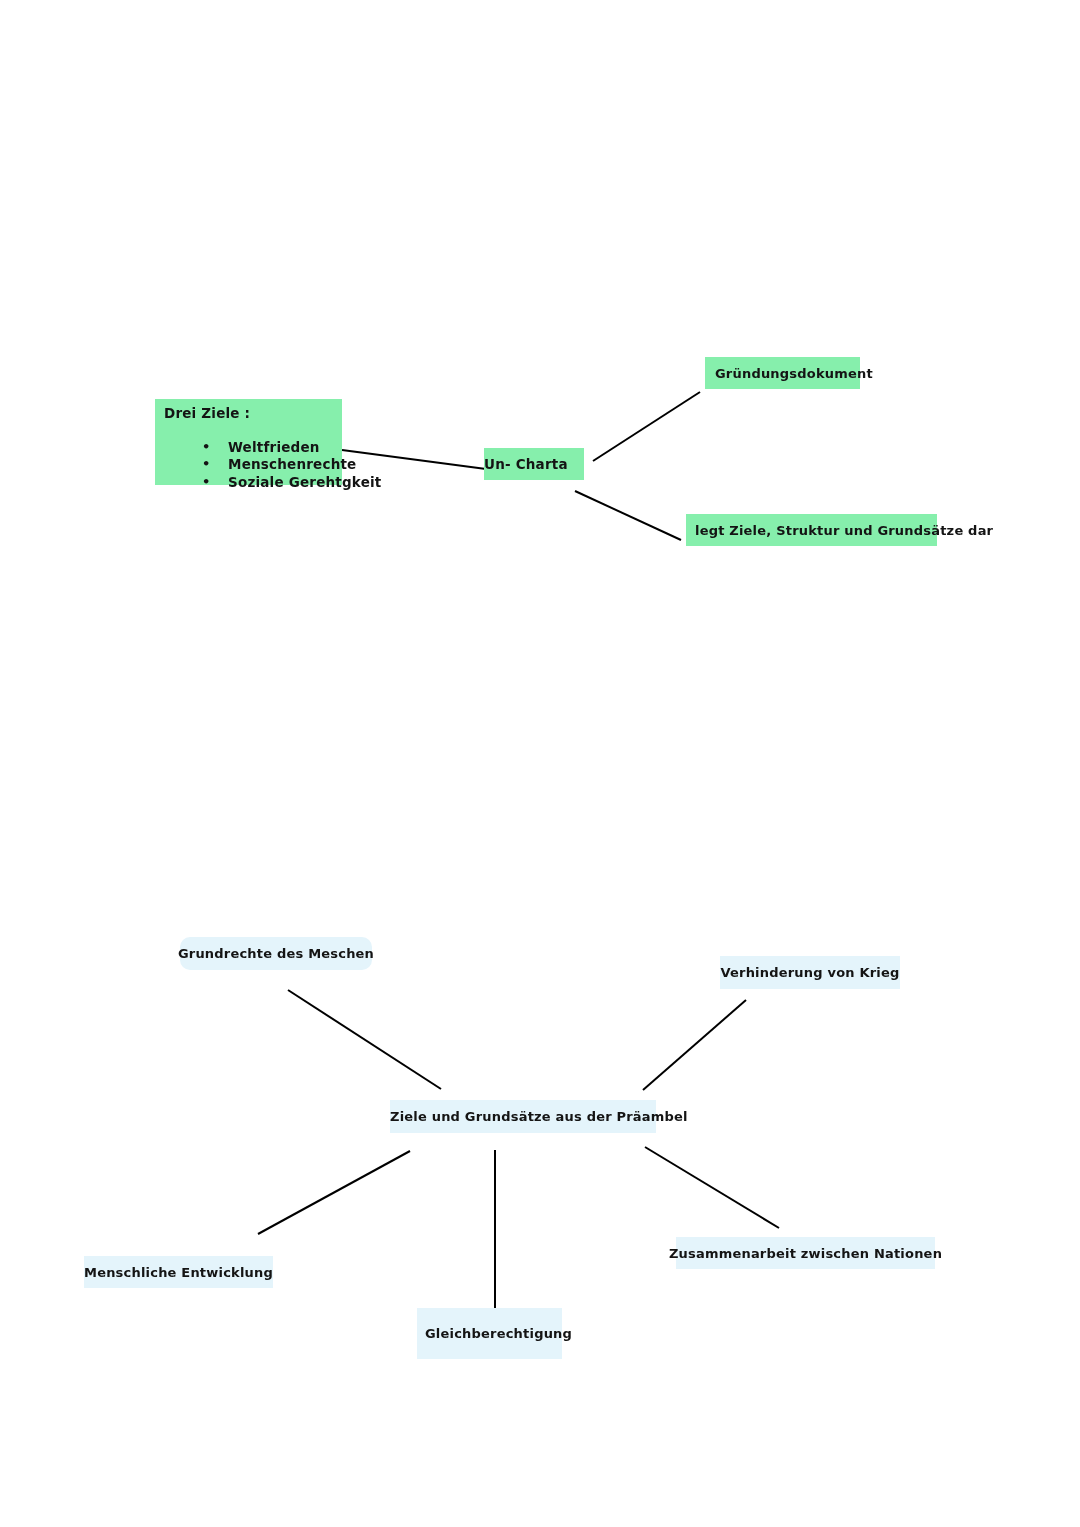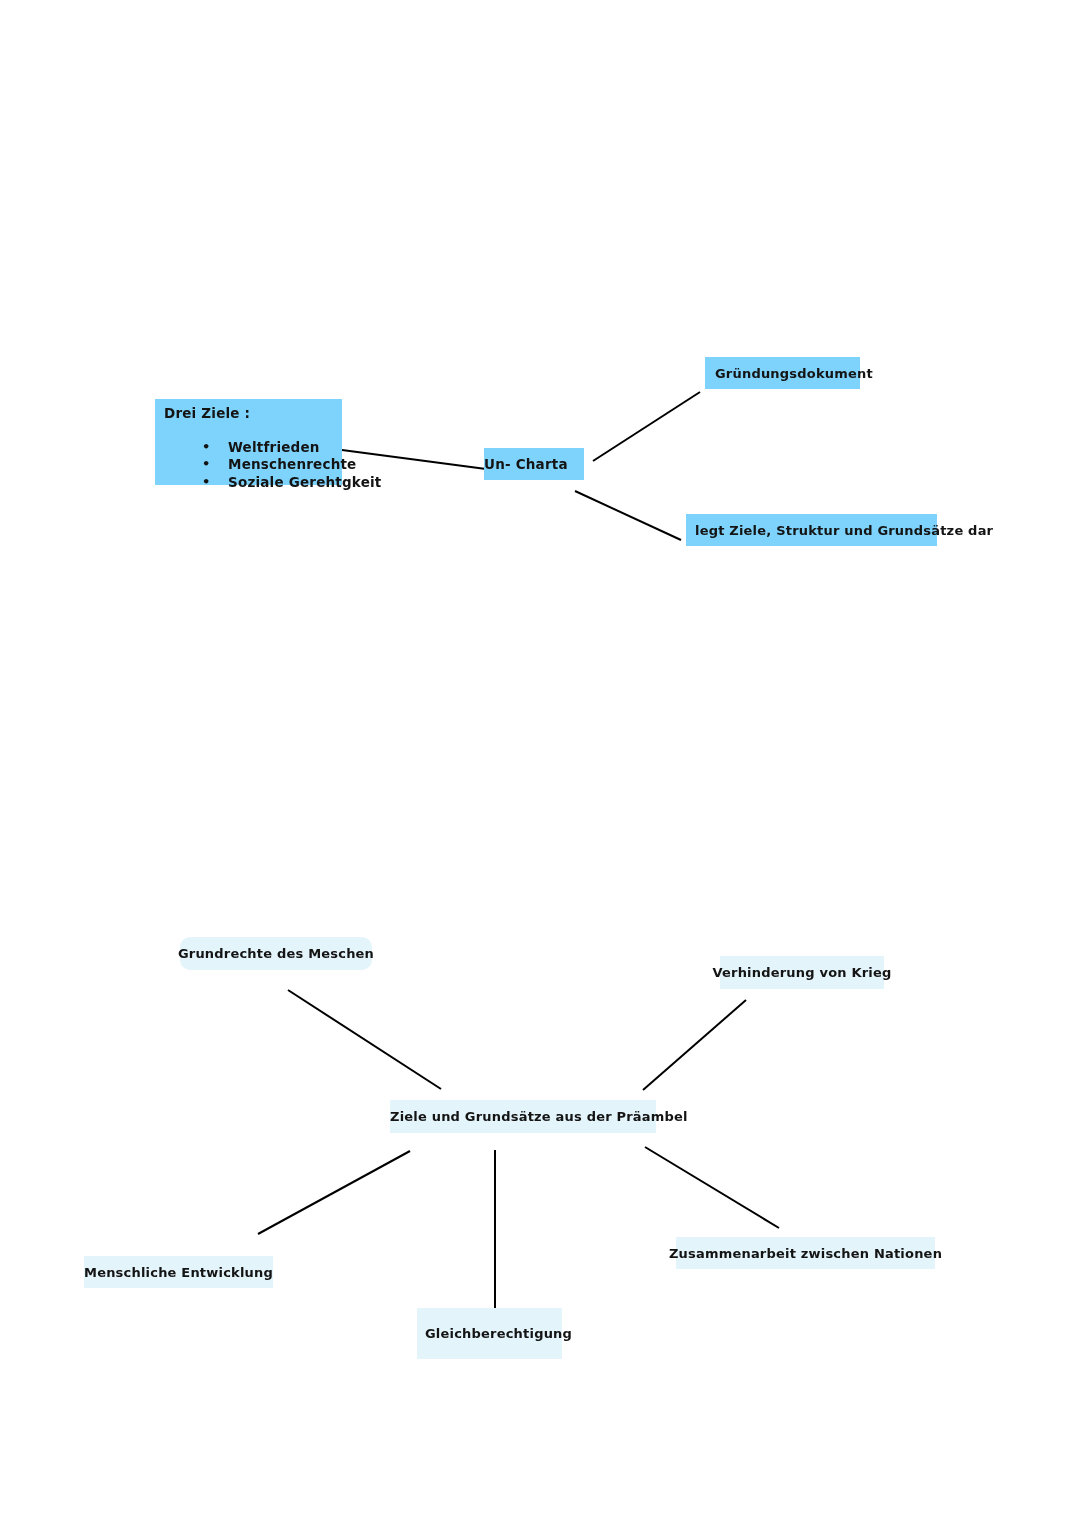--- a/index.html
+++ b/index.html
@@ -37,21 +37,21 @@
     display: flex;
     align-items: center;
     color: #141414;
     font-weight: 700;
     letter-spacing: 0.2px;
     white-space: nowrap;
   }
 
   
   .green {
-    background: #7dd3fc;
+    background: #86efac;
   }
   
   .blue {
     background: #e4f4fb;
   }
 
   .n-drei {
     left: 155px;  top: 399px;
     width: 187px; height: 86px;
     display: block;
@@ -109,21 +109,21 @@
   }
   .n-grundrechte {
     left: 180px; top: 937px;
     width: 192px; height: 33px;
     justify-content: center;
     font-size: 13px;
     border-radius: 10px;
   }
   .n-verhinderung {
     left: 720px; top: 956px;
-    width: 164px; height: 33px;
+    width: 180px; height: 33px;
     justify-content: center;
     font-size: 13px;
   }
   .n-zusammen {
     left: 676px; top: 1237px;
     width: 259px; height: 32px;
     justify-content: center;
     font-size: 13px;
   }
   .n-menschliche {

